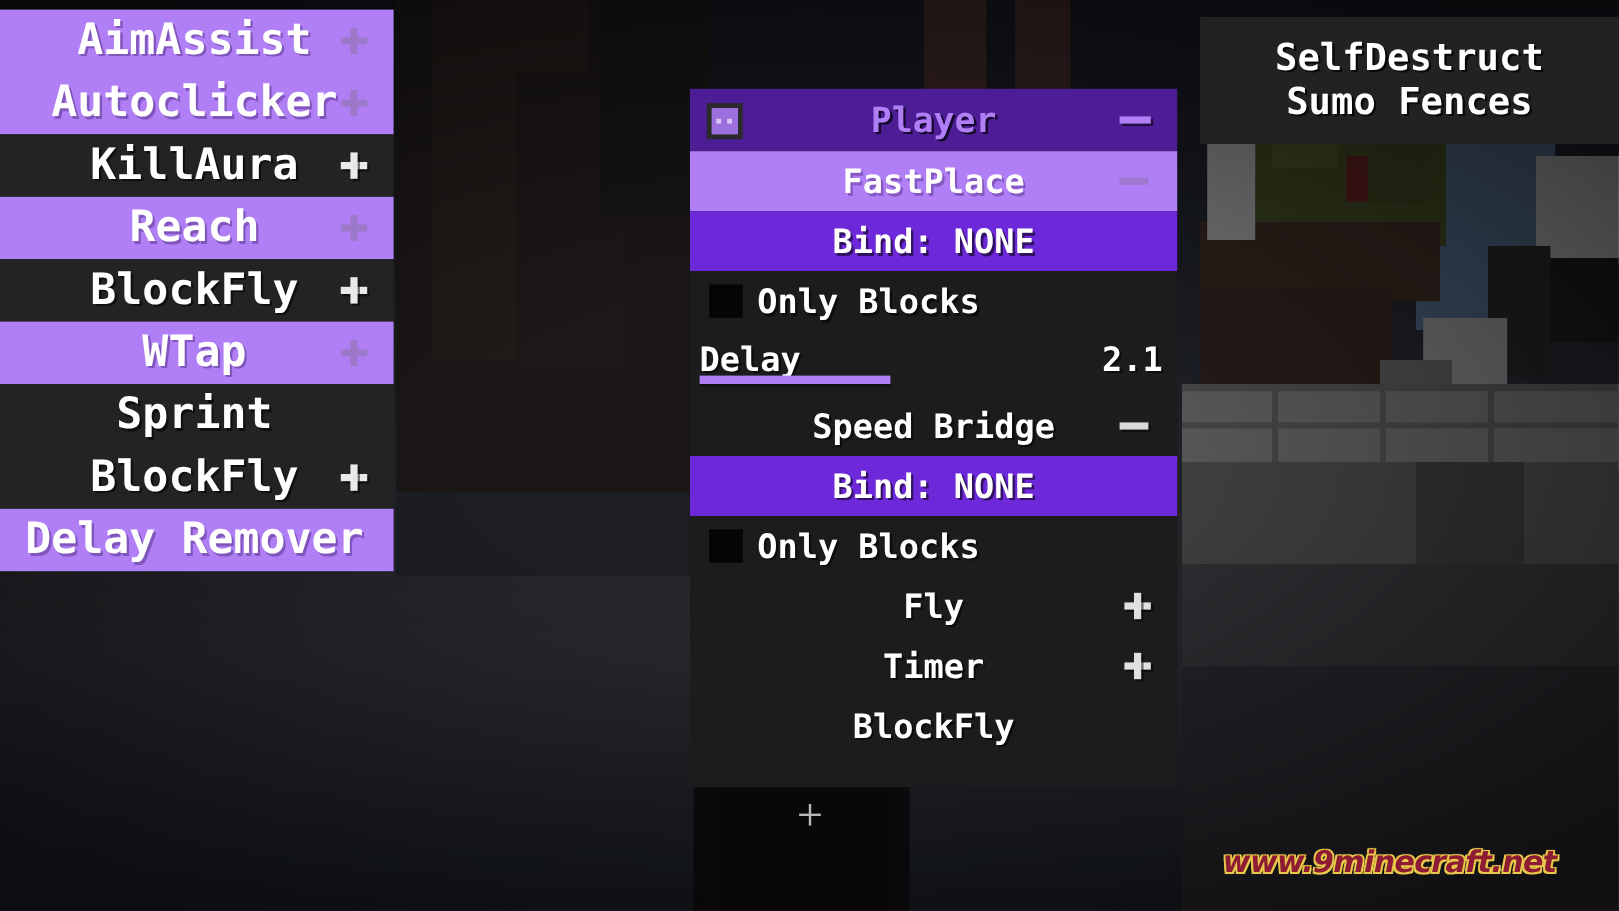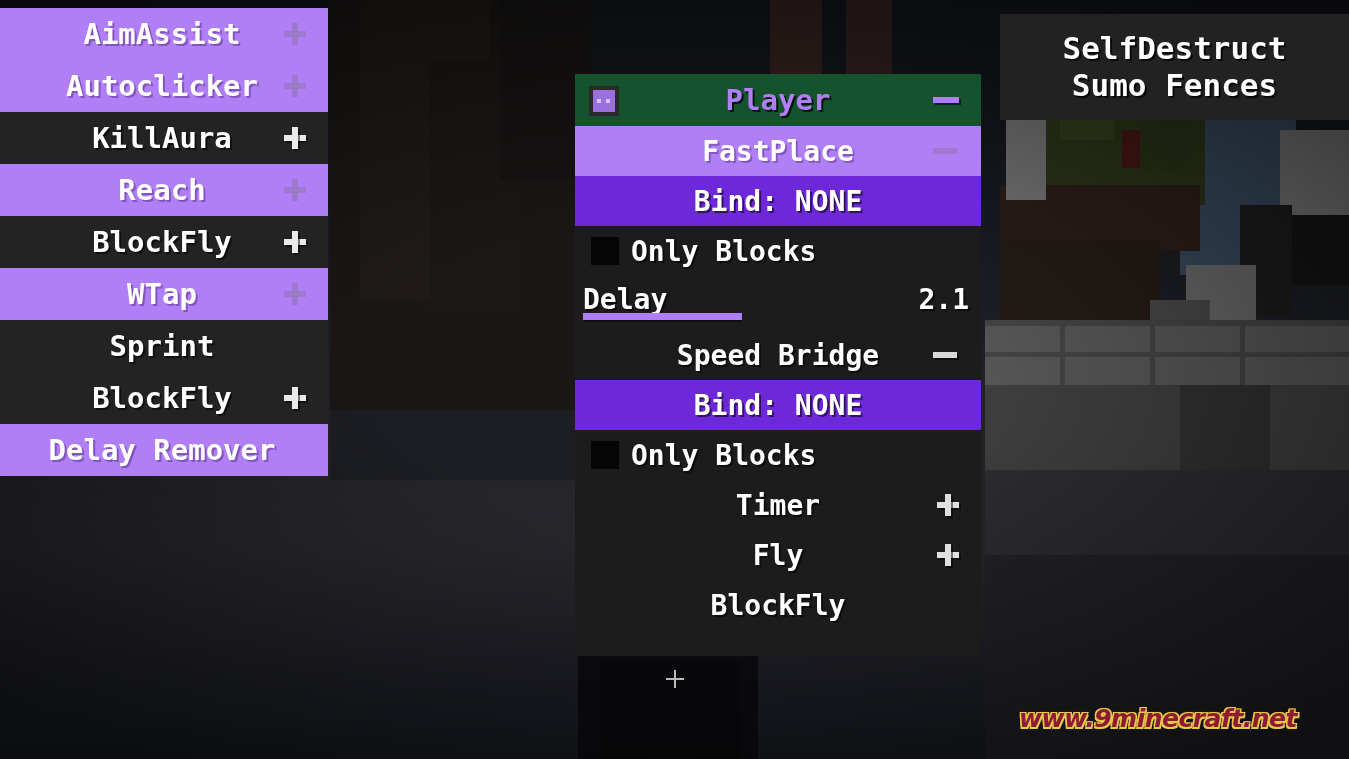--- a/index.html
+++ b/index.html
@@ -67,21 +67,21 @@
     position:relative;
     height:52px;
     display:flex;
     align-items:center;
     justify-content:center;
     background:#232323;
   }
   .mod-row.on { background:#b07ef5; }
   .mod-label {
     color:#ffffff;
-    font-size:29px;
+    font-size:36px;
     font-weight:bold;
     text-shadow:2px 2px 0 rgba(0,0,0,0.55);
     letter-spacing:0px;
     line-height:1;
     white-space:nowrap;
   }
   .mod-row.on .mod-label { text-shadow:2px 2px 0 rgba(70,35,120,0.45); }
   .mod-plus {
     position:absolute;
     right:22px; top:50%;
@@ -104,21 +104,21 @@
     left:575px; top:74px;
     width:406px;
     background:#1c1c1c;
     z-index:25;
     padding-bottom:26px;
   }
   #pw-header {
     position:relative;
     height:52px;
     display:flex; align-items:center; justify-content:center;
-    background:#14532d;
+    background:#4c1d95;
   }
   #pw-icon {
     position:absolute; left:14px; top:12px;
     width:30px; height:30px;
     background:#2a2a2a;
     display:flex; align-items:center; justify-content:center;
   }
   #pw-icon .head {
     width:22px; height:22px;
     background:#9b6fdd;
@@ -428,29 +428,29 @@
   <div class="set-row bind">
     <span class="set-label">Bind: NONE</span>
   </div>
 
   <div class="chk-row">
     <span class="chk-box"></span>
     <span class="set-label">Only Blocks</span>
   </div>
 
   <div class="set-row">
+    <span class="set-label">Fly</span>
+    <span class="row-plus">
+        <i></i>
+        <b></b>
+      </span>
+  </div>
+
+  <div class="set-row">
     <span class="set-label">Timer</span>
-    <span class="row-plus">
-        <i></i>
-        <b></b>
-      </span>
-  </div>
-
-  <div class="set-row">
-    <span class="set-label">Fly</span>
     <span class="row-plus">
         <i></i>
         <b></b>
       </span>
   </div>
 
   <div class="set-row">
     <span class="set-label">BlockFly</span>
   </div>
 

